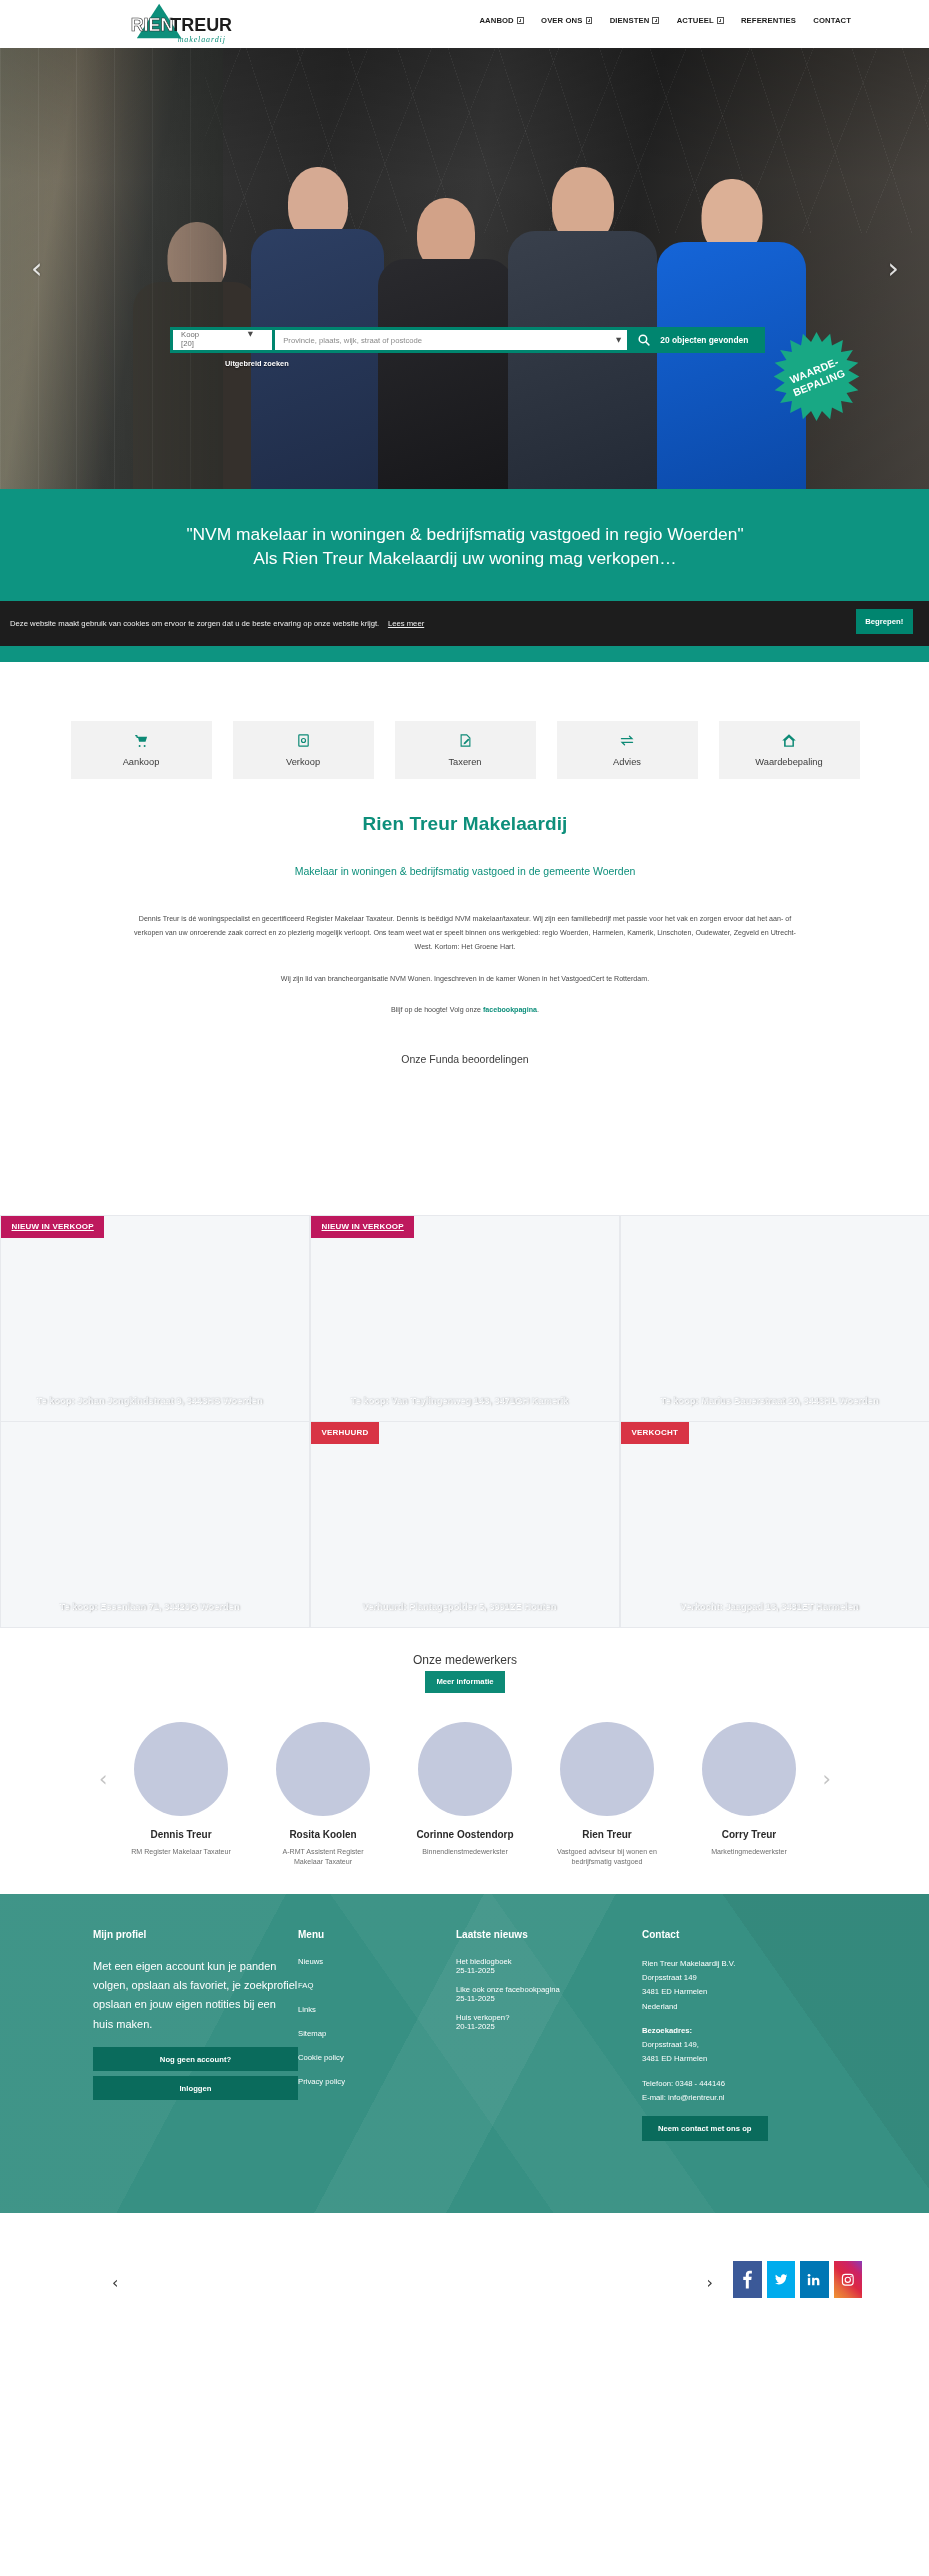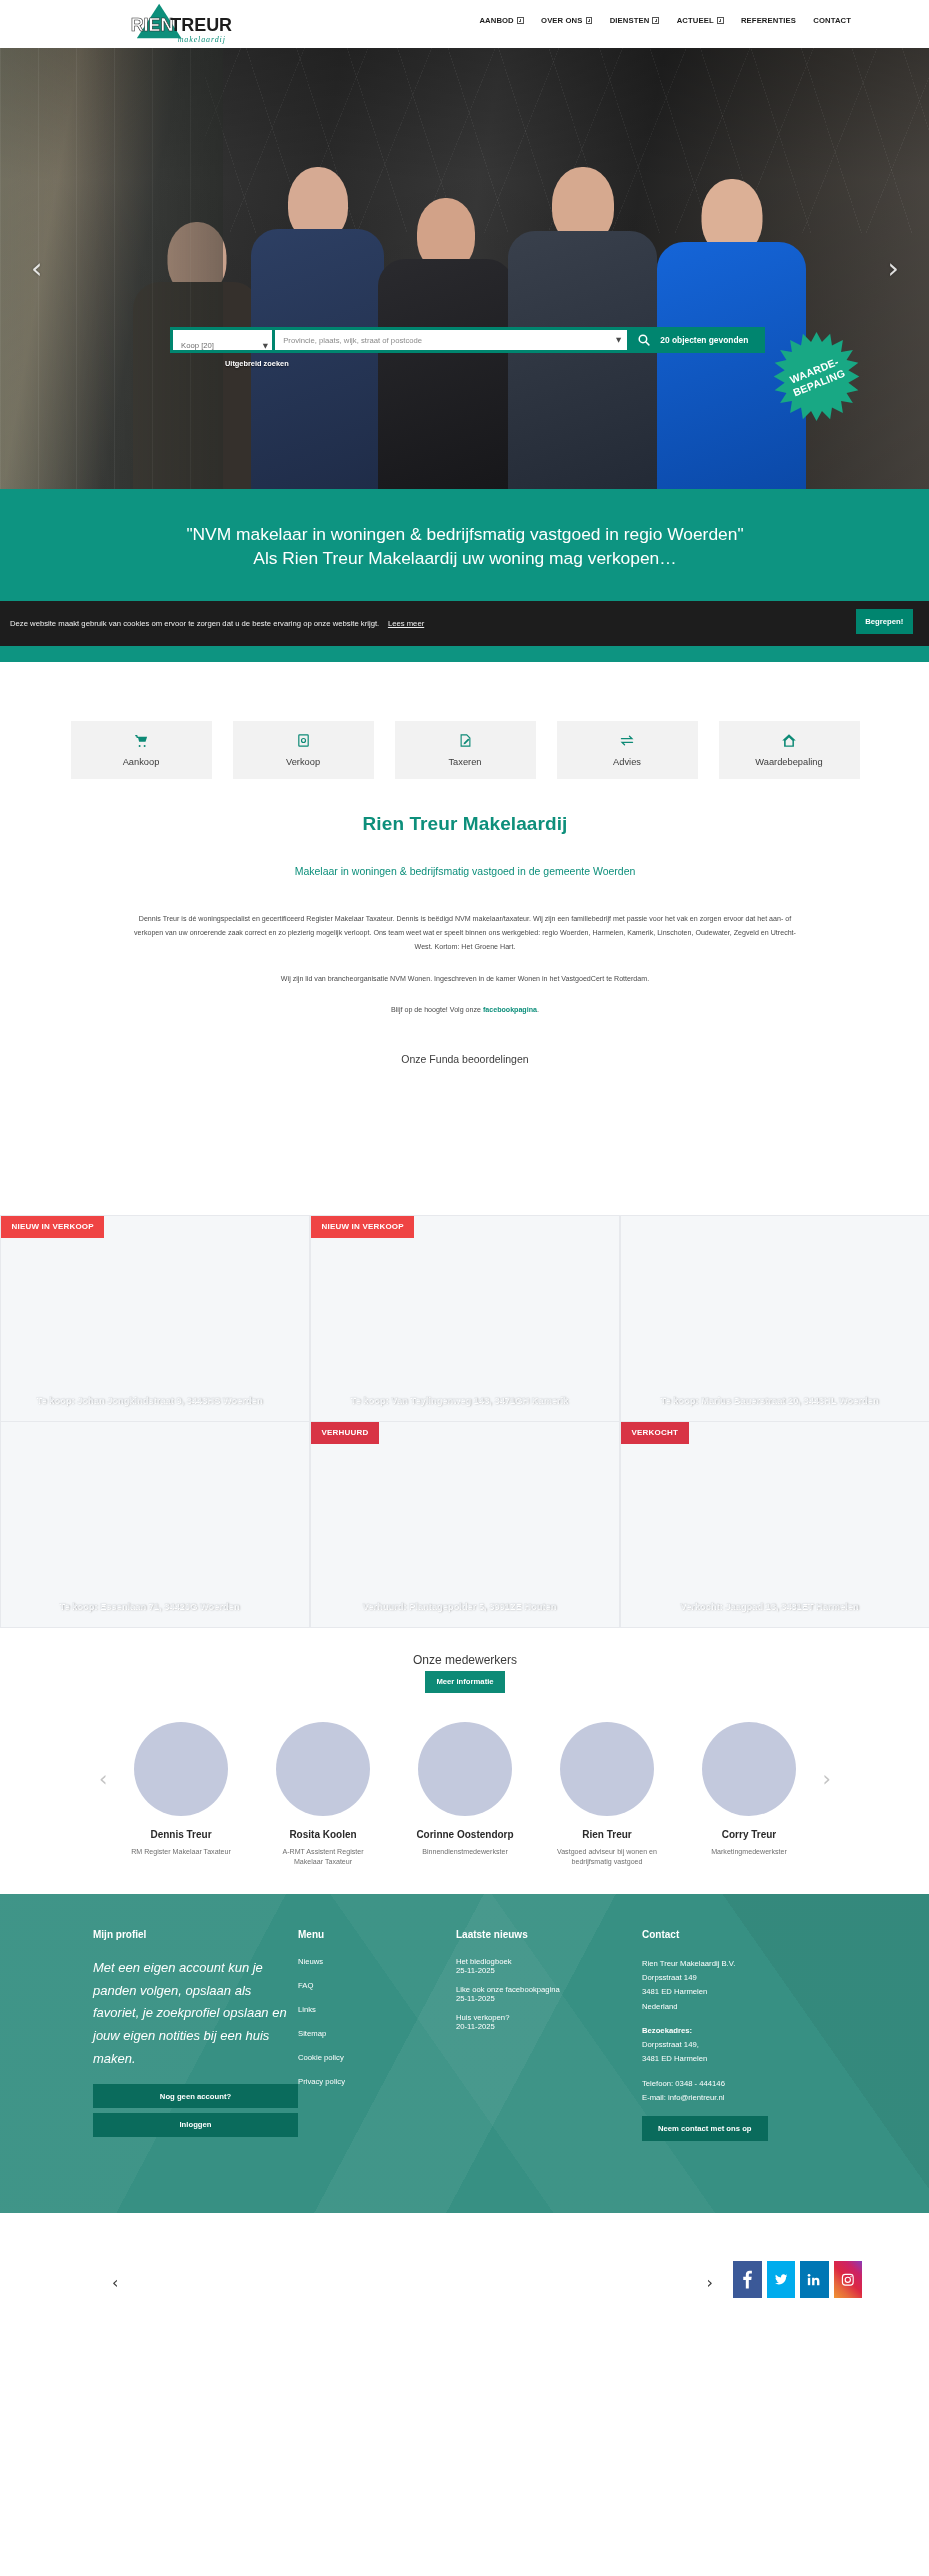--- a/index.html
+++ b/index.html
@@ -147,23 +147,23 @@
     background: #00856f;
     height: 26px;
     align-items: center;
     padding: 3.1px 3.1px;
   }
   .sb-select {
     background: #fff;
     height: 20px;
     width: 99px;
     display: flex;
-    align-items: flex-end;
+    align-items: flex-start;
     justify-content: space-between;
-    padding: 0 4px 0 8px;
+    padding: 0 19px 0 8px;
     font-size: 7.7px;
     color: #6d6d6d;
     cursor: pointer;
     gap: 43px;
   }
   .sb-input {
     background: #fff;
     height: 20px;
     flex: 1;
     margin-left: 3.1px;
@@ -296,21 +296,21 @@
     position: relative;
     cursor: pointer;
     overflow: hidden;
   }
   .listing-badge {
     position: absolute; left: 0; top: 0;
     color: #fff; font-weight: bold; font-size: 8px;
     letter-spacing: 0.2px;
     padding: 6.8px 10.5px;
   }
-  .badge-green { background: #ef4444; }
+  .badge-green { background: #be185d; text-decoration: underline; }
   .badge-red { background: #d83445; }
   .listing-caption {
     position: absolute; left: 0; right: 12px; bottom: 16px;
     text-align: center;
     color: #e8ebee;
     font-size: 9.3px; font-weight: bold;
     text-shadow: 0.6px 0.6px 0 #ffffff, 1.2px 1.2px 1.9px rgba(0,0,0,.35);
   }
 
   
@@ -363,21 +363,21 @@
     position: relative;
     width: 744px; margin: 0 auto;
     display: flex;
   }
   .fcol { color: #fff; }
   .fcol.c1 { width: 205px; }
   .fcol.c2 { width: 158px; }
   .fcol.c3 { width: 186px; }
   .fcol.c4 { width: 195px; }
   .fcol h3 { font-size: 10px; font-weight: bold; margin-bottom: 16.7px; }
-  .fcol p.desc { font-size: 13px; line-height: 1.75; margin-bottom: 13.6px; font-style: italic; }
+  .fcol p.desc { font-size: 11px; line-height: 1.75; margin-bottom: 13.6px; }
   .f-btn {
     display: block; width: 100%;
     background: #0a6b5c; color: #fff;
     font-size: 7.7px; font-weight: bold;
     text-align: center; padding: 7.4px 0;
     margin-bottom: 5px; cursor: pointer;
   }
   .f-link {
     display: block; font-size: 7.7px; color: #fff;
     margin-bottom: 15px; cursor: pointer; text-decoration: none;

